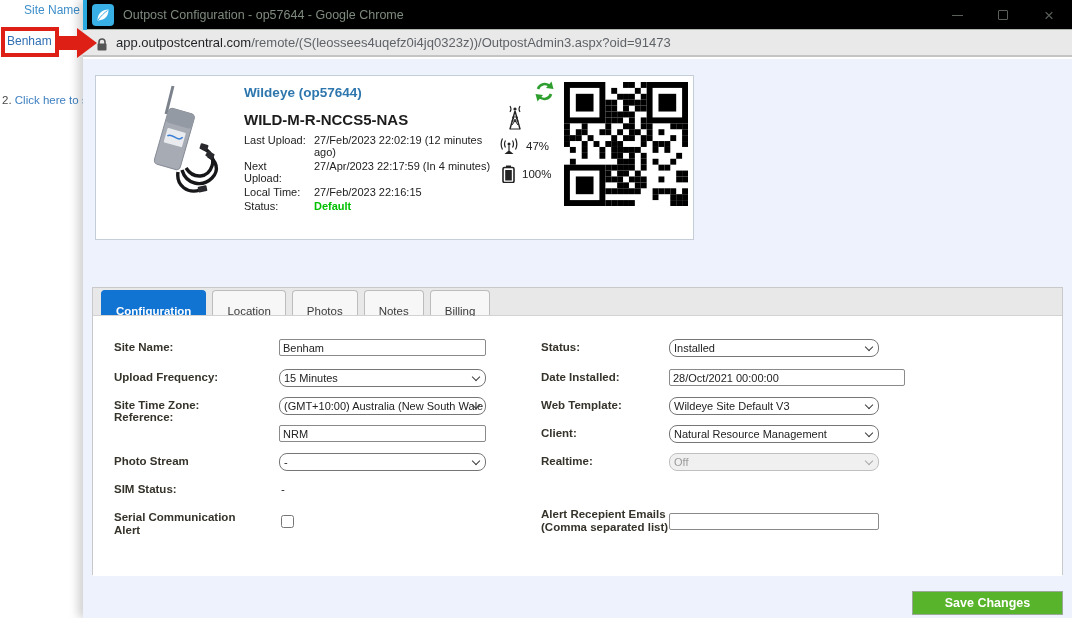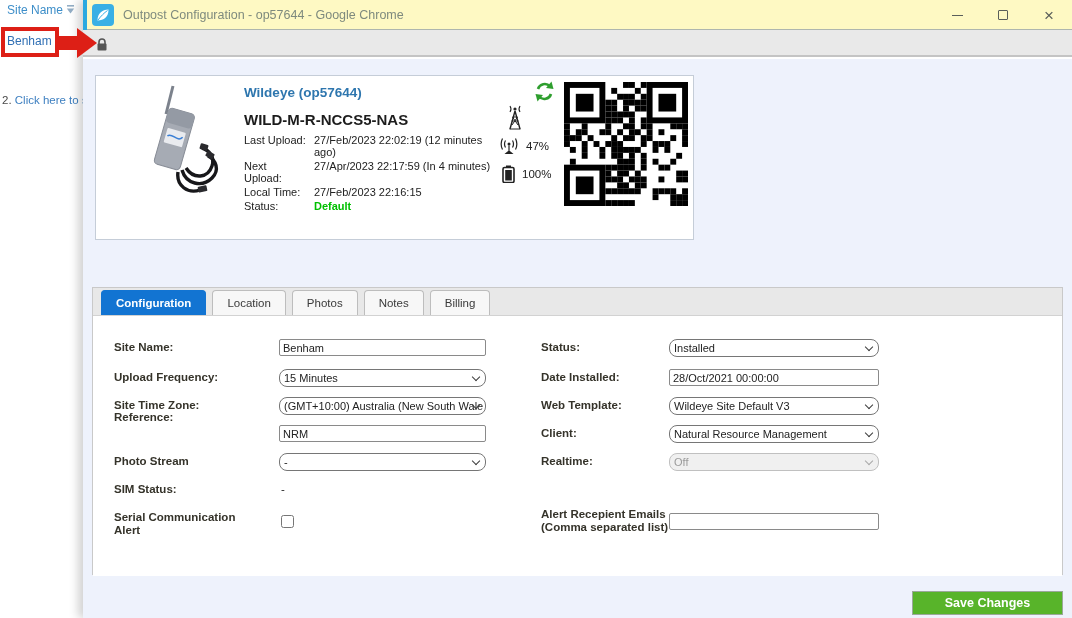--- a/index.html
+++ b/index.html
@@ -1,35 +1,35 @@
 <!DOCTYPE html>
 <html><head>
 <meta charset="utf-8">
 <style>
   * { margin:0; padding:0; box-sizing:border-box; }
   html,body { width:1072px; height:618px; overflow:hidden; }
   body { font-family:"Liberation Sans","DejaVu Sans",sans-serif; background:#ffffff; position:relative; }
 
   
   .sidebar { position:absolute; left:0; top:0; width:83px; height:618px; background:#ffffff; overflow:hidden; }
-  .sn-header { position:absolute; left:7px; top:3px; font-size:12px; color:#3d8ec9; white-space:nowrap; cursor:pointer; }
+  .sn-header { position:absolute; left:24px; top:3px; font-size:12px; color:#3d8ec9; white-space:nowrap; cursor:pointer; }
   .sn-sort { display:inline-block; margin-left:3px; }
   .benham-link { position:absolute; left:7px; top:34px; font-size:12px; color:#2f6fb4; white-space:nowrap; cursor:pointer; }
   .click-link { position:absolute; left:2px; top:94px; font-size:11.5px; white-space:nowrap; }
   .click-link .num { color:#4a4a4a; }
   .click-link .txt { color:#3d7fc0; cursor:pointer; }
 
   
   .red-box { position:absolute; left:1px; top:27px; width:58px; height:30px; border:4px solid #dd1f16; z-index:30; pointer-events:none; }
   .red-arrow { position:absolute; left:57px; top:26px; z-index:30; pointer-events:none; }
 
   
   .window { position:absolute; left:83px; top:0; width:989px; height:618px; box-shadow:-5px 0 9px rgba(0,0,0,.18); }
 
-  .titlebar { position:absolute; left:0; top:0; width:100%; height:30px; background:#fef9c3; border-bottom:1px solid #aeb6ae; }
+  .titlebar { position:absolute; left:0; top:0; width:100%; height:30px; background:#000000; border-bottom:1px solid #aeb6ae; }
   .theme-strip { position:absolute; left:0; top:0; width:4px; height:30px; background:#2aa9e0; }
   .app-icon { position:absolute; left:9px; top:4px; width:22px; height:22px; background:#39b0e5; border-radius:4px; }
   .app-icon svg { position:absolute; left:3px; top:3px; }
   .win-title { position:absolute; left:40px; top:0; line-height:30px; font-size:12.5px; color:#7e8a7e; white-space:nowrap; }
   .win-controls { position:absolute; right:0; top:0; height:30px; display:flex; }
   .win-btn { width:46px; height:30px; display:flex; align-items:center; justify-content:center; cursor:pointer; color:#5a5f5a; }
   .glyph-min { width:11px; height:0; border-top:1.6px solid #5a5f5a; display:block; }
   .glyph-max { width:10px; height:10px; border:1.4px solid #5a5f5a; border-radius:1px; display:block; }
   .glyph-close { font-size:17px; line-height:17px; }
 
@@ -61,21 +61,21 @@
   .refresh-ic { position:absolute; left:438px; top:5px; cursor:pointer; }
   .tower-ic { position:absolute; left:409px; top:27px; }
   .sigrow { position:absolute; left:403px; top:61px; display:flex; align-items:center; font-size:11.5px; color:#222; }
   .batrow { position:absolute; left:406px; top:89px; display:flex; align-items:center; font-size:11.5px; color:#222; }
   .sigrow svg, .batrow svg { margin-right:7px; }
   .qr { position:absolute; left:468px; top:6px; background:#fff; }
 
   
   .tabs-wrap { position:absolute; left:9px; top:228px; width:971px; height:288px; border:1px solid #c9c9c9; background:#ffffff; }
   .tab-strip { position:absolute; left:0; top:0; width:100%; height:28px; background:#e8e8e8; border-bottom:1px solid #d2d2d2; display:flex; align-items:flex-end; padding-left:8px; }
-  .tab { height:25px; line-height:24px; padding:0 14px; margin-right:6px; background:#f7f7f7; border:1px solid #bdbdbd; border-bottom:none; border-radius:4px 4px 0 0; font-size:11.5px; color:#3a3a3a; cursor:pointer; }
+  .tab { height:25px; line-height:24px; padding:8px 14px; margin-right:6px; background:#f7f7f7; border:1px solid #bdbdbd; border-bottom:none; border-radius:4px 4px 0 0; font-size:11.5px; color:#3a3a3a; cursor:pointer; }
   .tab.active { background:#1274d2; border-color:#1274d2; color:#ffffff; font-weight:bold; }
 
   .form-body { position:absolute; left:0; top:28px; width:100%; height:260px; background:#ffffff; }
   .flabel { position:absolute; font-size:11.5px; font-weight:bold; color:#35332a; line-height:13px; }
   .tin { position:absolute; height:17px; border:1px solid #8a8a8a; border-radius:2px; font-size:11px; padding:0 3px; font-family:inherit; color:#222; background:#fff; }
   .sel { position:absolute; height:18px; background:#ffffff; border:1px solid #767676; border-radius:8px; font-size:11px; line-height:16px; padding:0 20px 0 4px; color:#222; white-space:nowrap; overflow:hidden; cursor:pointer; }
   .sel .chev { position:absolute; right:6px; top:4px; width:6px; height:6px; border-right:1.8px solid #3c3c3c; border-bottom:1.8px solid #3c3c3c; transform:rotate(45deg); }
   .sel.disabled { background:#f0f0f0; border-color:#c0c0c0; color:#9b9b9b; cursor:default; }
   .sel.disabled .chev { border-color:#a8a8a8; }
   .static-val { position:absolute; font-size:11.5px; color:#222; }
@@ -131,20 +131,23 @@
         </div>
     </div>
   </div>
 
   <div class="urlbar">
     <span class="lock">
       <svg width="12" height="13" viewBox="0 0 12 13">
         <path d="M3 6 V4 a3 3 0 0 1 6 0 V6" fill="none" stroke="#555" stroke-width="1.6"></path>
         <rect x="1.5" y="5.5" width="9" height="7" rx="1" fill="#555"></rect>
       </svg>
+    </span>
+    <span class="url-text">
+      <span class="url-domain">app.outpostcentral.com</span><span class="url-path">/remote/(S(leossees4uqefz0i4jq0323z))/OutpostAdmin3.aspx?oid=91473</span>
     </span>
   </div>
 
   <div class="content">
 
     <div class="info-panel">
       <div class="device-img">
         <svg width="112" height="112" viewBox="0 0 112 112">
           <line x1="49" y1="4" x2="42" y2="32" stroke="#7c828c" stroke-width="3"></line>
           <g transform="rotate(16 50 60)">
@@ -410,21 +413,21 @@
         <div class="flabel" style="left:21px; top:167px;">SIM Status:</div>
         <div class="static-val" style="left:188px; top:167px;">-</div>
 
         <div class="flabel" style="left:21px; top:195px; width:135px;">Serial Communication Alert</div>
         <input type="checkbox" class="chk" style="left: 188px; top: 199px;">
 
         <div class="flabel" style="left:448px; top:25px;">Status:</div>
         <div class="sel" style="left:576px; top:23px; width:210px;"><span>Installed</span><span class="chev"></span></div>
 
         <div class="flabel" style="left:448px; top:55px;">Date Installed:</div>
-        <input class="tin" style="left: 576px; top: 53px; width: 210px;" value="28/Oct/2021 00:00:00">
+        <input class="tin" style="left: 576px; top: 53px; width: 236px;" value="28/Oct/2021 00:00:00">
 
         <div class="flabel" style="left:448px; top:83px;">Web Template:</div>
         <div class="sel" style="left:576px; top:81px; width:210px;"><span>Wildeye Site Default V3</span><span class="chev"></span></div>
 
         <div class="flabel" style="left:448px; top:111px;">Client:</div>
         <div class="sel" style="left:576px; top:109px; width:210px;"><span>Natural Resource Management</span><span class="chev"></span></div>
 
         <div class="flabel" style="left:448px; top:139px;">Realtime:</div>
         <div class="sel disabled" style="left:576px; top:137px; width:210px;"><span>Off</span><span class="chev"></span></div>
 

